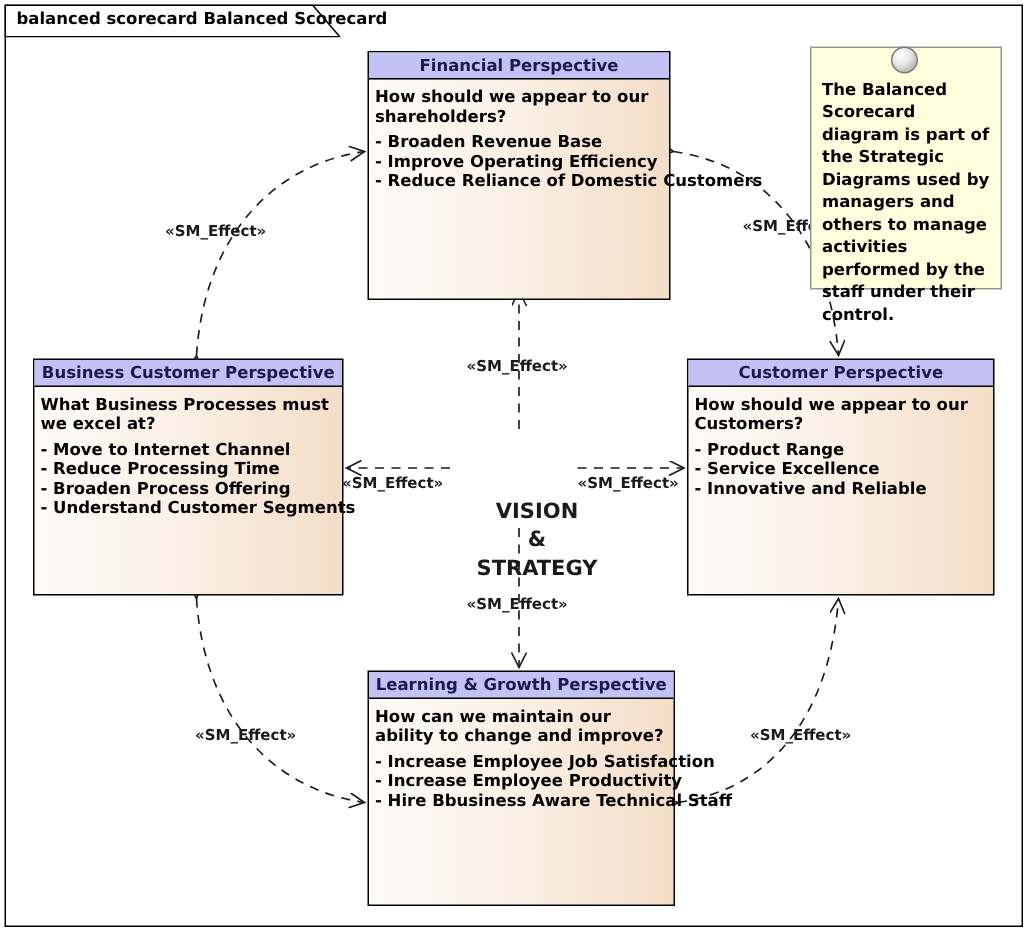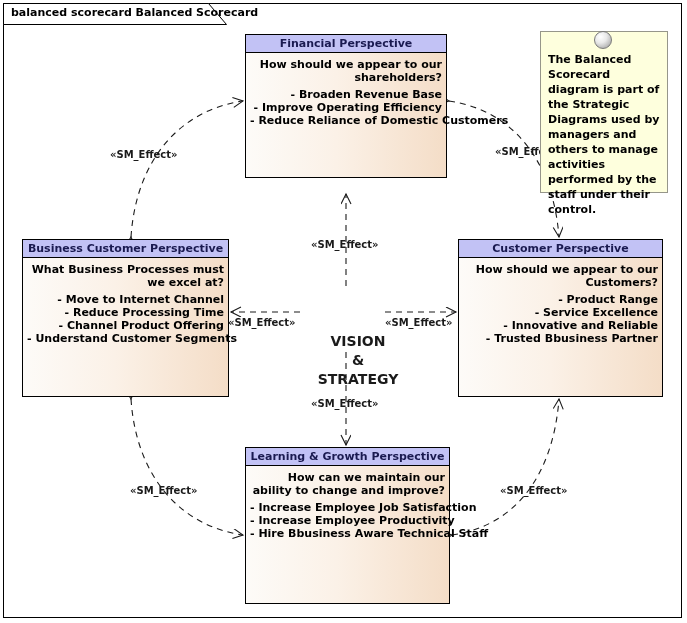--- a/index.html
+++ b/index.html
@@ -83,36 +83,35 @@
     font-size: 11px;
     color: #1a1a50;
     line-height: 1;
     font-family: "DejaVu Sans", "Liberation Sans", sans-serif;
   }
   .node .body {
     padding: 5px 4px 4px 4px;
     font-size: 11px;
     color: #000000;
     line-height: 13px;
-    text-align: right;
   }
   .node .question {
     margin: 0 0 4px 0;
   }
   .node .bullets {
     margin: 0;
     padding: 0;
     list-style: none;
   }
   .node .bullets li {
     white-space: nowrap;
   }
 
   
-  #node-financial   { left: 245px; top: 34px;  width: 202px; height: 144px; }
+  #node-financial   { left: 245px; top: 34px;  width: 202px; height: 166px; }
   #node-business    { left: 22px;  top: 239px; width: 207px; height: 158px; }
   #node-customer    { left: 458px; top: 239px; width: 205px; height: 158px; }
   #node-learning    { left: 245px; top: 447px; width: 205px; height: 157px; }
 
   
   .note {
     position: absolute;
     left: 540px;
     top: 31px;
     width: 128px;
@@ -220,37 +219,36 @@
 
   <div class="node" id="node-business">
     <div class="title-bar">
       <span>Business Customer Perspective</span>
     </div>
     <div class="body">
       <p class="question">What Business Processes must we excel at?</p>
       <ul class="bullets">
         <li>- Move to Internet Channel</li>
         <li>- Reduce Processing Time</li>
-        <li>- Channel Product Offering</li>
+        <li>- Broaden Process Offering</li>
         <li>- Understand Customer Segments</li>
       </ul>
     </div>
   </div>
 
   <div class="node" id="node-customer">
     <div class="title-bar">
       <span>Customer Perspective</span>
     </div>
     <div class="body">
       <p class="question">How should we appear to our Customers?</p>
       <ul class="bullets">
         <li>- Product Range</li>
         <li>- Service Excellence</li>
         <li>- Innovative and Reliable</li>
-        <li>- Trusted Bbusiness Partner</li>
       </ul>
     </div>
   </div>
 
   <div class="node" id="node-learning">
     <div class="title-bar">
       <span>Learning &amp; Growth Perspective</span>
     </div>
     <div class="body">
       <p class="question">How can we maintain our ability to change and improve?</p>

